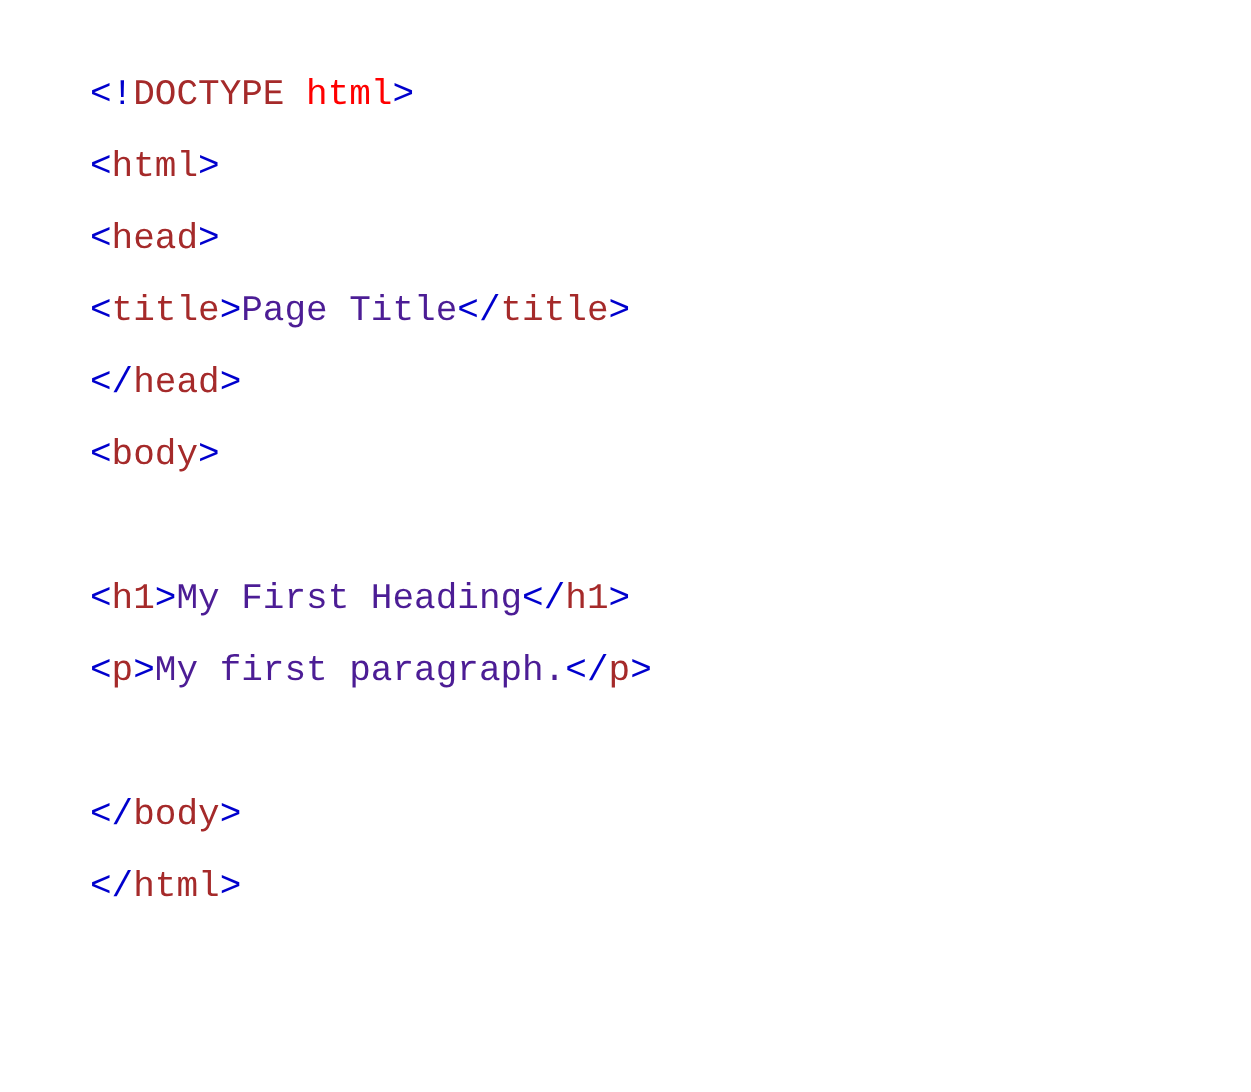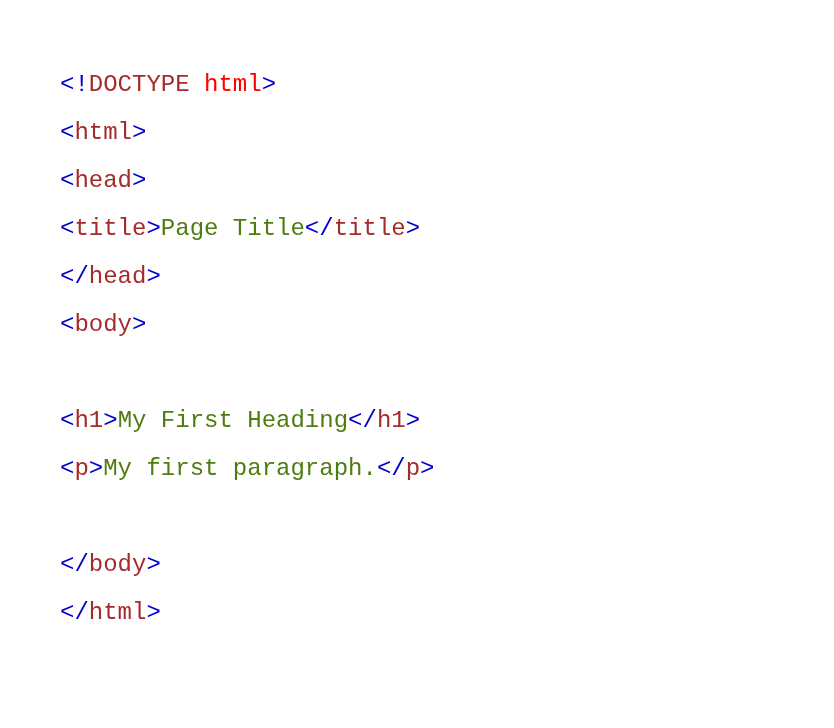--- a/index.html
+++ b/index.html
@@ -5,24 +5,24 @@
   html, body {
     margin: 0;
     padding: 0;
     background: #ffffff;
   }
   .code-block {
     font-family: "Courier New", Courier, monospace;
     font-size: 24px;
     line-height: 2.0;
     white-space: pre;
-    padding: 61px 60px;
+    padding: 40px 60px;
     color: #000000;
   }
   .blue  { color: #0000cd; }   
   .brown { color: #a52a2a; }   
   .red   { color: #ff0000; }   
-  .black { color: #4d7c0f; }   
+  .black { color: #4c1d95; }   
 </style>
 </head>
 <body>
 
 <div class="code-block" id="code-container"><div><span class="blue">&lt;!</span><span class="brown">DOCTYPE </span><span class="red">html</span><span class="blue">&gt;</span></div><div><span class="blue">&lt;</span><span class="brown">html</span><span class="blue">&gt;</span></div><div><span class="blue">&lt;</span><span class="brown">head</span><span class="blue">&gt;</span></div><div><span class="blue">&lt;</span><span class="brown">title</span><span class="blue">&gt;</span><span class="black">Page Title</span><span class="blue">&lt;/</span><span class="brown">title</span><span class="blue">&gt;</span></div><div><span class="blue">&lt;/</span><span class="brown">head</span><span class="blue">&gt;</span></div><div><span class="blue">&lt;</span><span class="brown">body</span><span class="blue">&gt;</span></div><div>&nbsp;</div><div><span class="blue">&lt;</span><span class="brown">h1</span><span class="blue">&gt;</span><span class="black">My First Heading</span><span class="blue">&lt;/</span><span class="brown">h1</span><span class="blue">&gt;</span></div><div><span class="blue">&lt;</span><span class="brown">p</span><span class="blue">&gt;</span><span class="black">My first paragraph.</span><span class="blue">&lt;/</span><span class="brown">p</span><span class="blue">&gt;</span></div><div>&nbsp;</div><div><span class="blue">&lt;/</span><span class="brown">body</span><span class="blue">&gt;</span></div><div><span class="blue">&lt;/</span><span class="brown">html</span><span class="blue">&gt;</span></div></div>
 
 </body></html>

